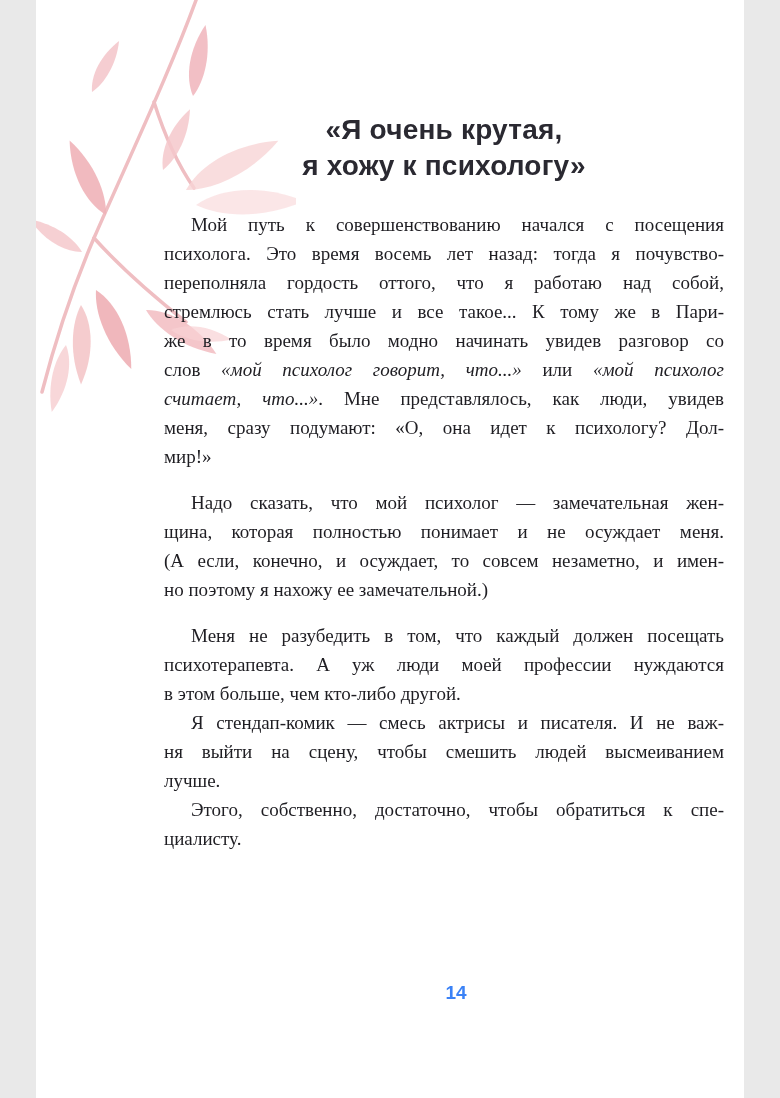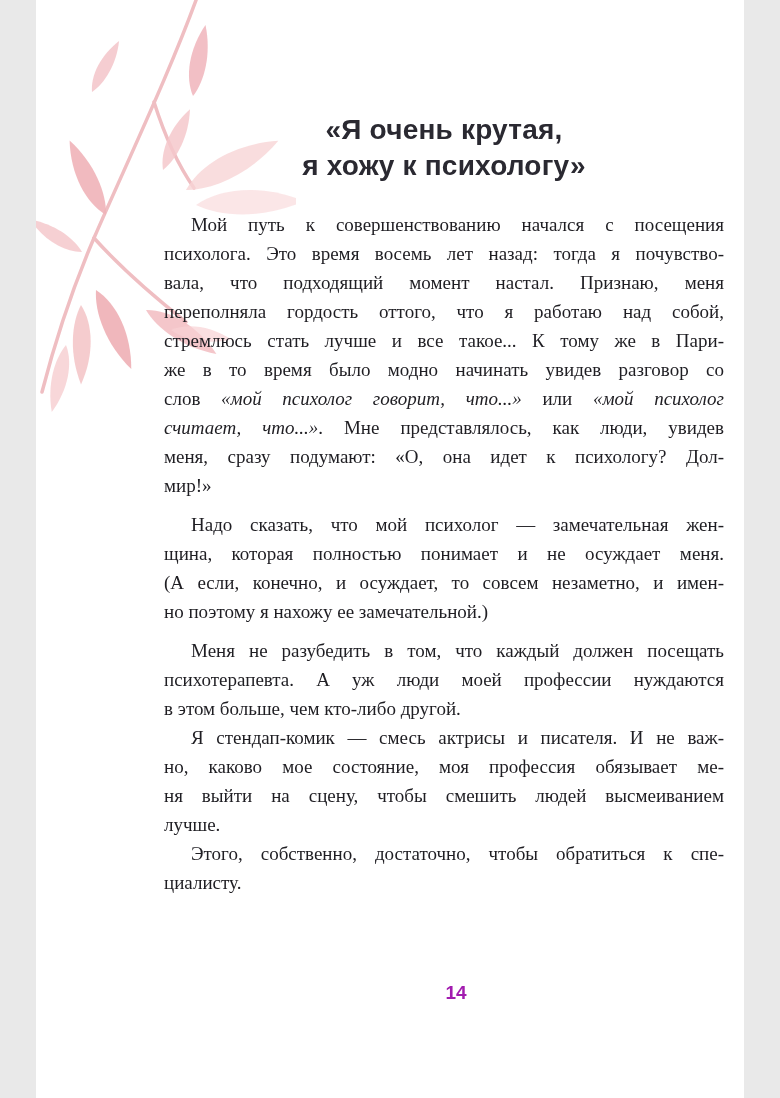--- a/index.html
+++ b/index.html
@@ -22,37 +22,37 @@
     color:#2a2931;
     letter-spacing:0.2px;
     margin:0 0 26px 0;
   }
   .body-text{
     font-size:19px;
     line-height:29px;
     color:#1f1e23;
   }
   .para{margin:0;}
-  .para.spaced{margin-top:10px;}
+  .para.spaced{margin-top:17px;}
   .para.bold .line{font-weight:bold;}
   .line{
     text-align:justify;
     text-align-last:justify;
   }
   .line.last{text-align-last:left;}
   .line.indent{padding-left:27px;}
   .it{font-style:italic;}
   .page-number{
     position:absolute;
     left:140px;top:982px;width:560px;
     text-align:center;
     font-family:"Liberation Sans","DejaVu Sans",sans-serif;
     font-weight:700;
     font-size:19px;
-    color:#a21caf;
+    color:#3b82f6;
   }
 </style>
 </head>
 <body>
 
 <div class="page">
 
   <svg class="decoration" width="260" height="430" viewBox="0 0 260 430" aria-hidden="true">
     <defs>
       <path id="leaf" d="M0 0 C 10 -16, 14 -44, 5 -72 C -9 -46, -10 -18, 0 0 Z"></path>
@@ -80,21 +80,20 @@
 
   <div class="content">
     <h1 class="title">
       <div>«Я очень крутая,</div>
       <div>я хожу к психологу»</div>
     </h1>
     <div class="body-text">
         <div class="para">
           <div class="line indent"><span>Мой путь к совершенствованию начался с посещения</span></div>
           <div class="line"><span>психолога. Это время восемь лет назад: тогда я почувство-</span></div>
-          <div class="line"><span>вала, что подходящий момент настал. Признаю, меня</span></div>
           <div class="line"><span>переполняла гордость оттого, что я работаю над собой,</span></div>
           <div class="line"><span>стремлюсь стать лучше и все такое... К тому же в Пари-</span></div>
           <div class="line"><span>же в то время было модно начинать увидев разговор со</span></div>
           <div class="line"><span>слов </span><span class="it">«мой психолог говорит, что...»</span><span> или </span><span class="it">«мой психолог</span></div>
           <div class="line"><span class="it">считает, что...»</span><span>. Мне представлялось, как люди, увидев</span></div>
           <div class="line"><span>меня, сразу подумают: «О, она идет к психологу? Дол-</span></div>
           <div class="line last"><span>мир!»</span></div>
         </div>
         <div class="para spaced">
           <div class="line indent"><span>Надо сказать, что мой психолог — замечательная жен-</span></div>
@@ -102,21 +101,20 @@
           <div class="line"><span>(А если, конечно, и осуждает, то совсем незаметно, и имен-</span></div>
           <div class="line last"><span>но поэтому я нахожу ее замечательной.)</span></div>
         </div>
         <div class="para spaced">
           <div class="line indent"><span>Меня не разубедить в том, что каждый должен посещать</span></div>
           <div class="line"><span>психотерапевта. А уж люди моей профессии нуждаются</span></div>
           <div class="line last"><span>в этом больше, чем кто-либо другой.</span></div>
         </div>
         <div class="para">
           <div class="line indent"><span>Я стендап-комик — смесь актрисы и писателя. И не важ-</span></div>
-          <div class="line"><span>но, каково мое состояние, моя профессия обязывает ме-</span></div>
           <div class="line"><span>ня выйти на сцену, чтобы смешить людей высмеиванием</span></div>
           <div class="line last"><span>лучше.</span></div>
         </div>
         <div class="para">
           <div class="line indent"><span>Этого, собственно, достаточно, чтобы обратиться к спе-</span></div>
           <div class="line last"><span>циалисту.</span></div>
         </div>
       </div>
   </div>
 

